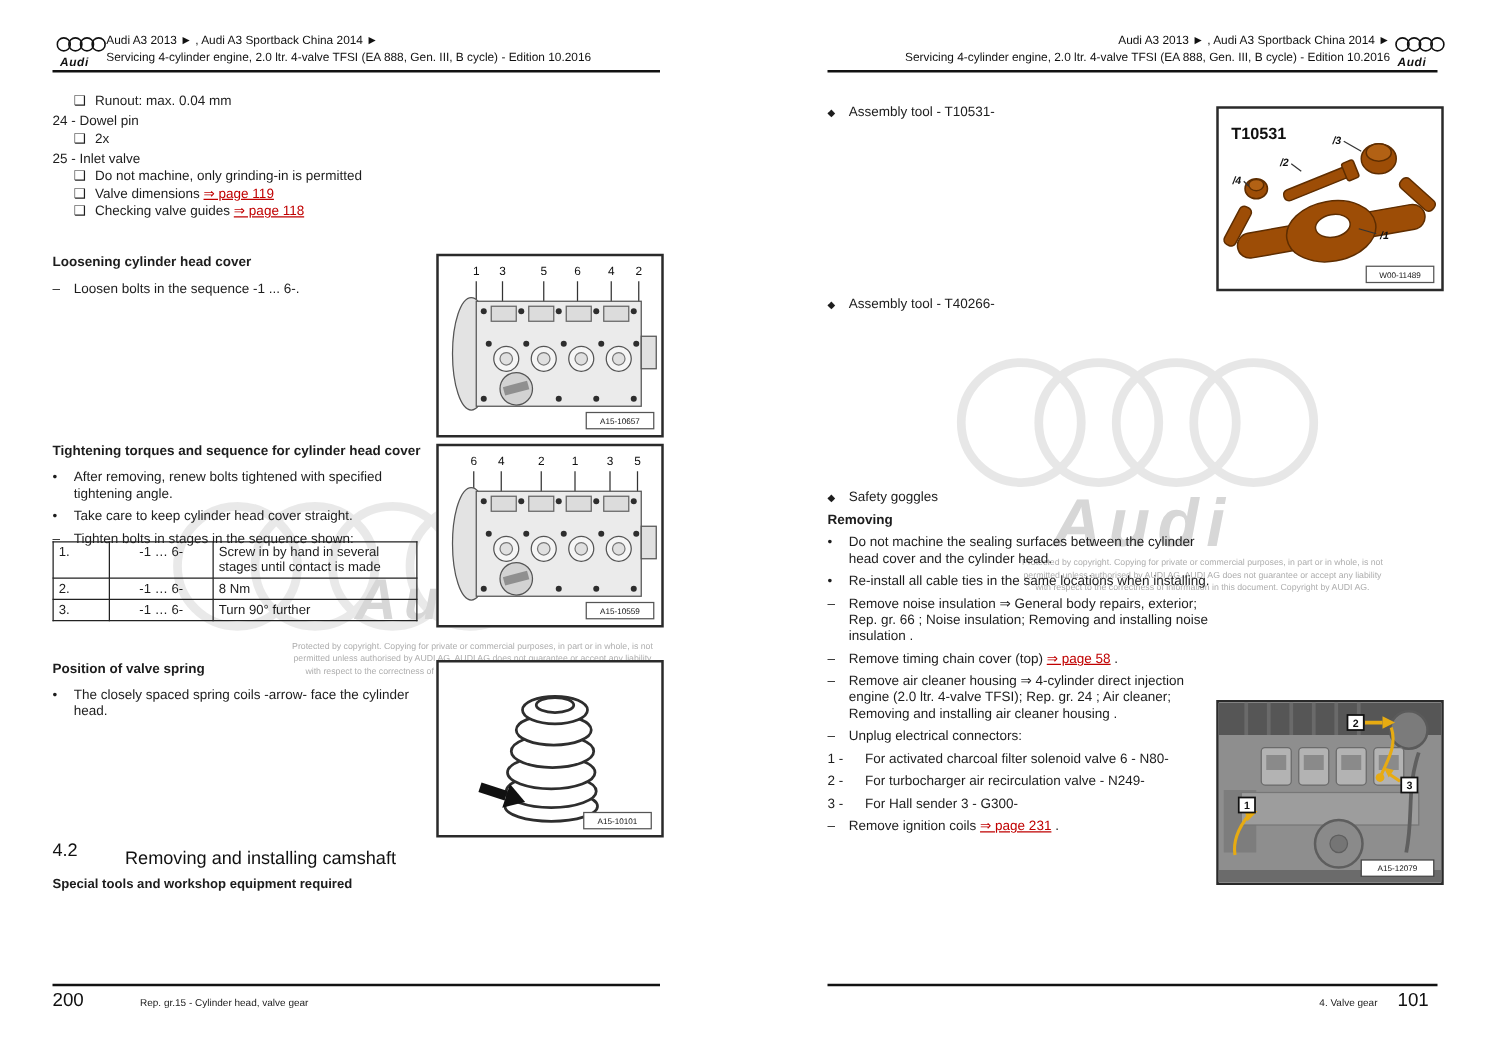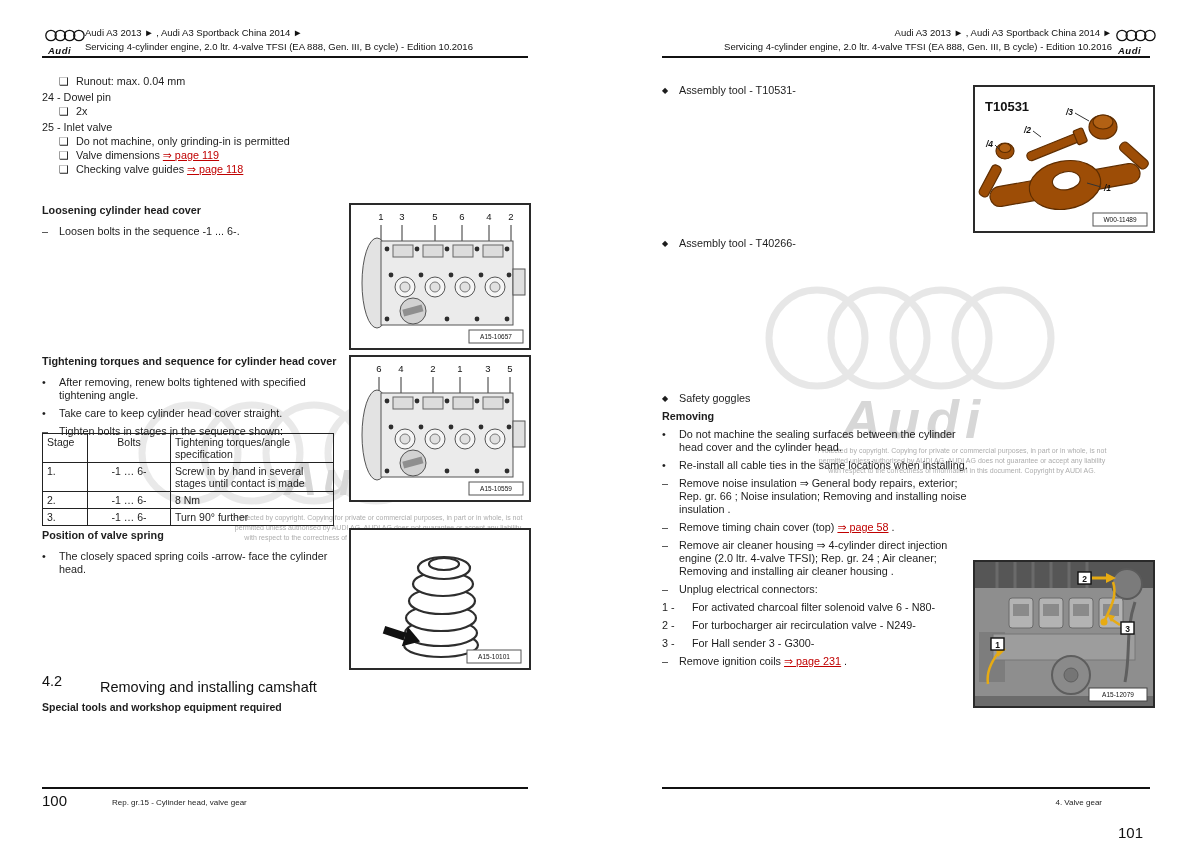--- a/index.html
+++ b/index.html
@@ -138,25 +138,20 @@
     </div>
     <div class="li">
       <span class="mk">–</span>
       <span class="txt">Tighten bolts in stages in the sequence shown:</span>
     </div>
   </div>
 
   <div class="z" style="left:42px;top:433px;">
     <table class="tq">
       <tbody>
-          <tr>
-        <th>Stage</th>
-        <th>Bolts</th>
-        <th>Tightening torques/angle specification</th>
-      </tr>
       <tr>
         <td>1.</td>
         <td>-1 … 6-</td>
         <td>Screw in by hand in several stages until contact is made</td>
       </tr>
       <tr>
         <td>2.</td>
         <td>-1 … 6-</td>
         <td>8 Nm</td>
       </tr>
@@ -173,21 +168,21 @@
   <div class="z li" style="left:42px;top:550px;width:310px;">
     <span class="mk">•</span>
     <span class="txt">The closely spaced spring coils -arrow- face the cylinder head.</span>
   </div>
 
   <div class="z sec-num" style="left:42px;top:673px;">4.2</div>
   <div class="z sec-num" style="left:100px;top:679px;">Removing and installing camshaft</div>
   <div class="z mini-h" style="left:42px;top:701px;font-size:10.5px;">Special tools and workshop equipment required</div>
 
   <div class="rule" style="left:42px;top:787px;width:486px;"></div>
-  <div class="pagenum" style="left:42px;top:792px;">100</div>
+  <div class="pagenum" style="left:42px;top:792px;">200</div>
   <div class="ftr-label" style="left:80px;top:798px;padding-left:32px;">Rep. gr.15 - Cylinder head, valve gear</div>
 
   <div class="fig" style="left:349px;top:203px;width:178px;height:143px;">
     <svg width="178" height="143" viewBox="0 0 178 143">
       <g stroke="#333" stroke-width="1">
         <line x1="30" y1="20" x2="30" y2="98"></line>
           <line x1="51" y1="20" x2="51" y2="102"></line>
         <line x1="84" y1="20" x2="84" y2="96"></line>
           <line x1="111" y1="20" x2="111" y2="102"></line>
         <line x1="138" y1="20" x2="138" y2="98"></line>
@@ -394,21 +389,21 @@
       <span class="txt">For Hall sender 3 - G300-</span>
     </div>
     <div class="li">
       <span class="mk">–</span>
       <span class="txt"><span>Remove ignition coils </span><a class="ref">⇒ page 231</a><span> .</span></span>
     </div>
   </div>
 
   <div class="rule" style="left:662px;top:787px;width:488px;"></div>
   <div class="ftr-label" style="left:662px;top:798px;width:440px;text-align:right;">4. Valve gear</div>
-  <div class="pagenum" style="left:1118px;top:824px;text-align:right;">101</div>
+  <div class="pagenum" style="left:1118px;top:792px;text-align:right;">101</div>
 
   <div class="fig" style="left:973px;top:85px;width:178px;height:144px;">
     <svg width="178" height="144" viewBox="0 0 178 144">
       <text class="tool-title" x="10" y="24">T10531</text>
       <g stroke="#5e2d00" stroke-width="1.2" fill="#9d4d06">
         <g transform="rotate(-10 90 98)">
           <rect x="12" y="64" width="10" height="34" rx="4" transform="rotate(38 17 81)"></rect>
           <rect x="158" y="64" width="10" height="34" rx="4" transform="rotate(-38 163 81)"></rect>
           <rect x="14" y="88" width="152" height="20" rx="10"></rect>
           <ellipse cx="90" cy="98" rx="36" ry="24"></ellipse>

